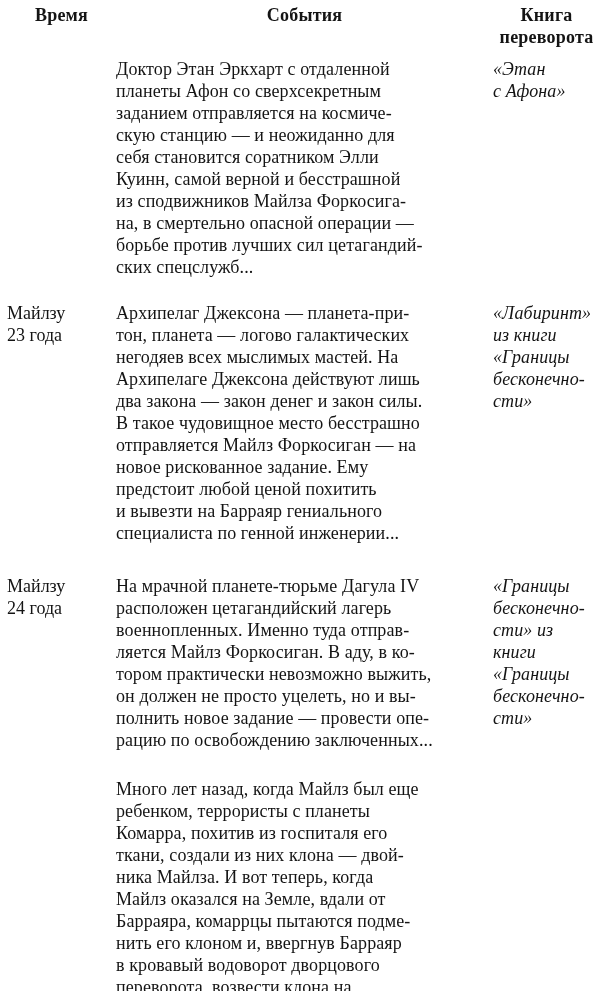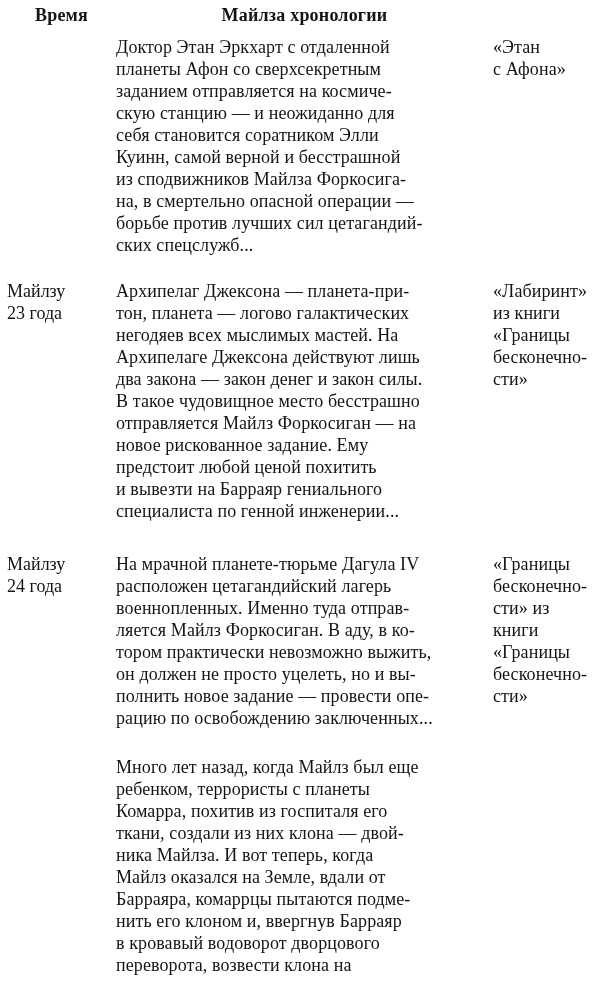--- a/index.html
+++ b/index.html
@@ -40,36 +40,38 @@
   }
   .time-cell {
     padding-right: 6px;
     font-family: Liberation Serif, serif;
   }
   .events-cell {
     padding-right: 14px;
     letter-spacing: 0.1px;
   }
   .book-cell {
+    font-style: italic;
     letter-spacing: 0.1px;
   }
   
   .body-rows .grid-row:nth-child(1) { margin-top: 10px; }
   .body-rows .grid-row:nth-child(2) { margin-top: 24px; }
   .body-rows .grid-row:nth-child(3) { margin-top: 31px; }
   .body-rows .grid-row:nth-child(4) { margin-top: 27px; }
 </style>
 </head>
 <body>
 
 <div class="page">
 
   <div class="grid-row head-row">
     <div class="cell head-time">Время</div>
-    <div class="cell head-book">Майлза хронологии</div>
+    <div class="cell head-events">События</div>
+    <div class="cell head-book">Книга переворота</div>
   </div>
 
   <div class="body-rows">
     <div class="grid-row">
       <div class="cell time-cell"></div>
       <div class="cell events-cell">Доктор Этан Эркхарт с отдаленной
 планеты Афон со сверхсекретным
 заданием отправляется на космиче-
 скую станцию — и неожиданно для
 себя становится соратником Элли

